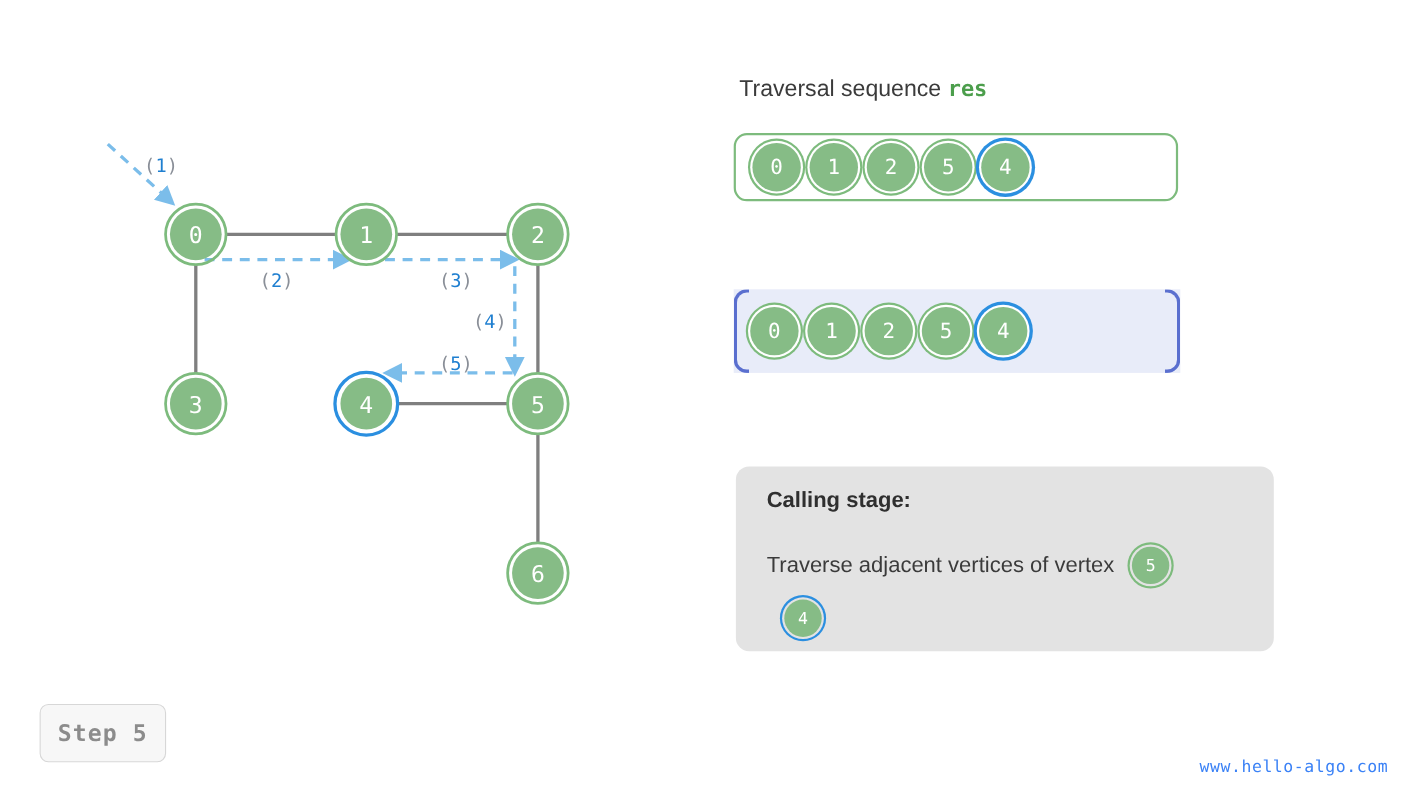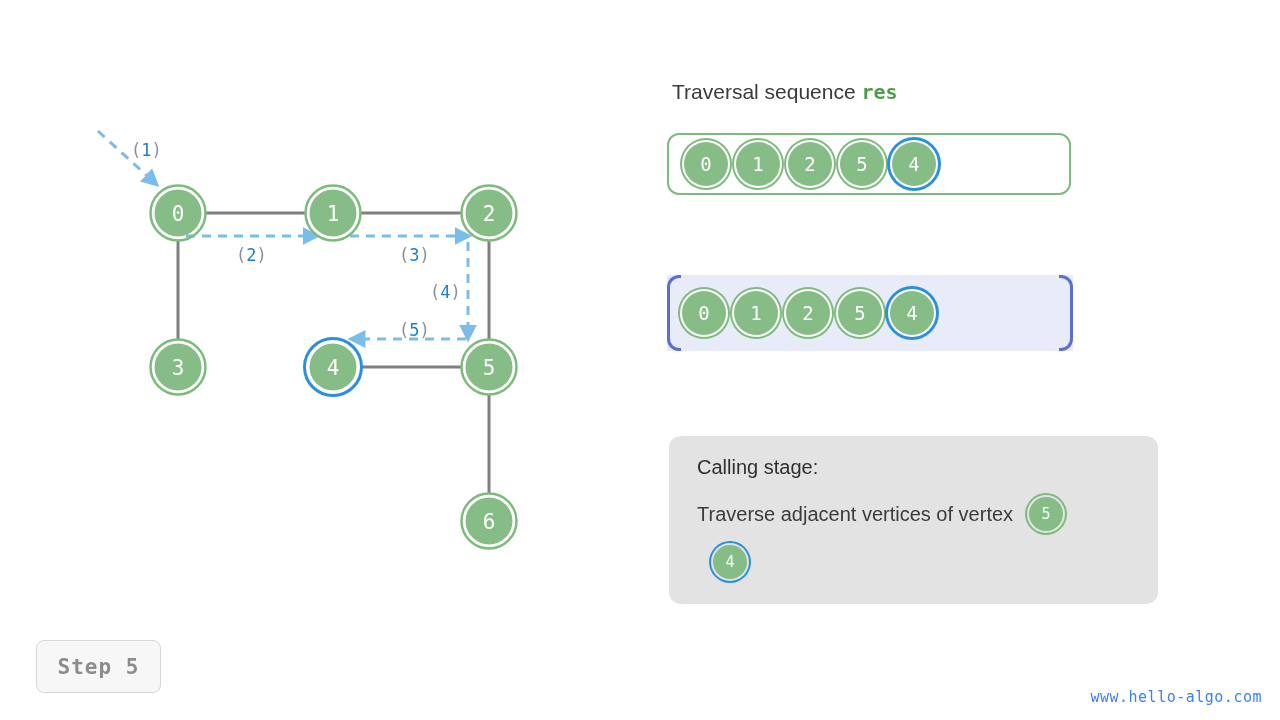--- a/index.html
+++ b/index.html
@@ -32,21 +32,21 @@
   .step-label-paren { fill: #8a8f98; }
   .step-label-num   { fill: #1f7fd0; }
   .step-label {
     font-family: "DejaVu Sans Mono", monospace;
     font-size: 17px;
   }
 
   
   #right-panel {
     position: absolute;
-    left: 666px; top: 16px;
+    left: 666px; top: 4px;
     width: 614px; height: 508px;
   }
 
   .section-heading {
     position: absolute;
     font-size: 21px;
     color: #3b3b3b;
     white-space: nowrap;
   }
   .var-name {
@@ -126,23 +126,23 @@
     position: absolute;
     left: 3px; top: 420px;
     width: 489px; height: 168px;
     background: #e3e3e3;
     border-radius: 12px;
     box-sizing: border-box;
     padding: 20px 28px;
   }
   #calling-stage .cs-title {
     font-size: 20px;
-    font-weight: normal;
+    font-weight: bold;
     color: #2f2f2f;
-    margin-bottom: 18px;
+    margin-bottom: 30px;
   }
   #calling-stage .cs-line {
     display: flex;
     align-items: center;
     font-size: 20px;
     color: #3b3b3b;
     margin-bottom: 14px;
     white-space: nowrap;
   }
   #calling-stage .cs-line .chip-sm {
@@ -161,21 +161,21 @@
     flex: 0 0 auto;
   }
   #calling-stage .cs-line .chip-sm.active {
     box-shadow: 0 0 0 2px #e3e3e3, 0 0 0 4px #2b8fe0;
   }
 
   
   #step-badge {
     position: absolute;
     left: 36px; top: 640px;
-    width: 125px; height: 53px;
+    width: 115px; height: 53px;
     background: #f7f7f7;
     border: 1px solid #d7d7d7;
     border-radius: 8px;
     box-sizing: border-box;
     display: flex;
     align-items: center;
     justify-content: center;
     font-family: "DejaVu Sans Mono", monospace;
     font-weight: bold;
     font-size: 21px;

